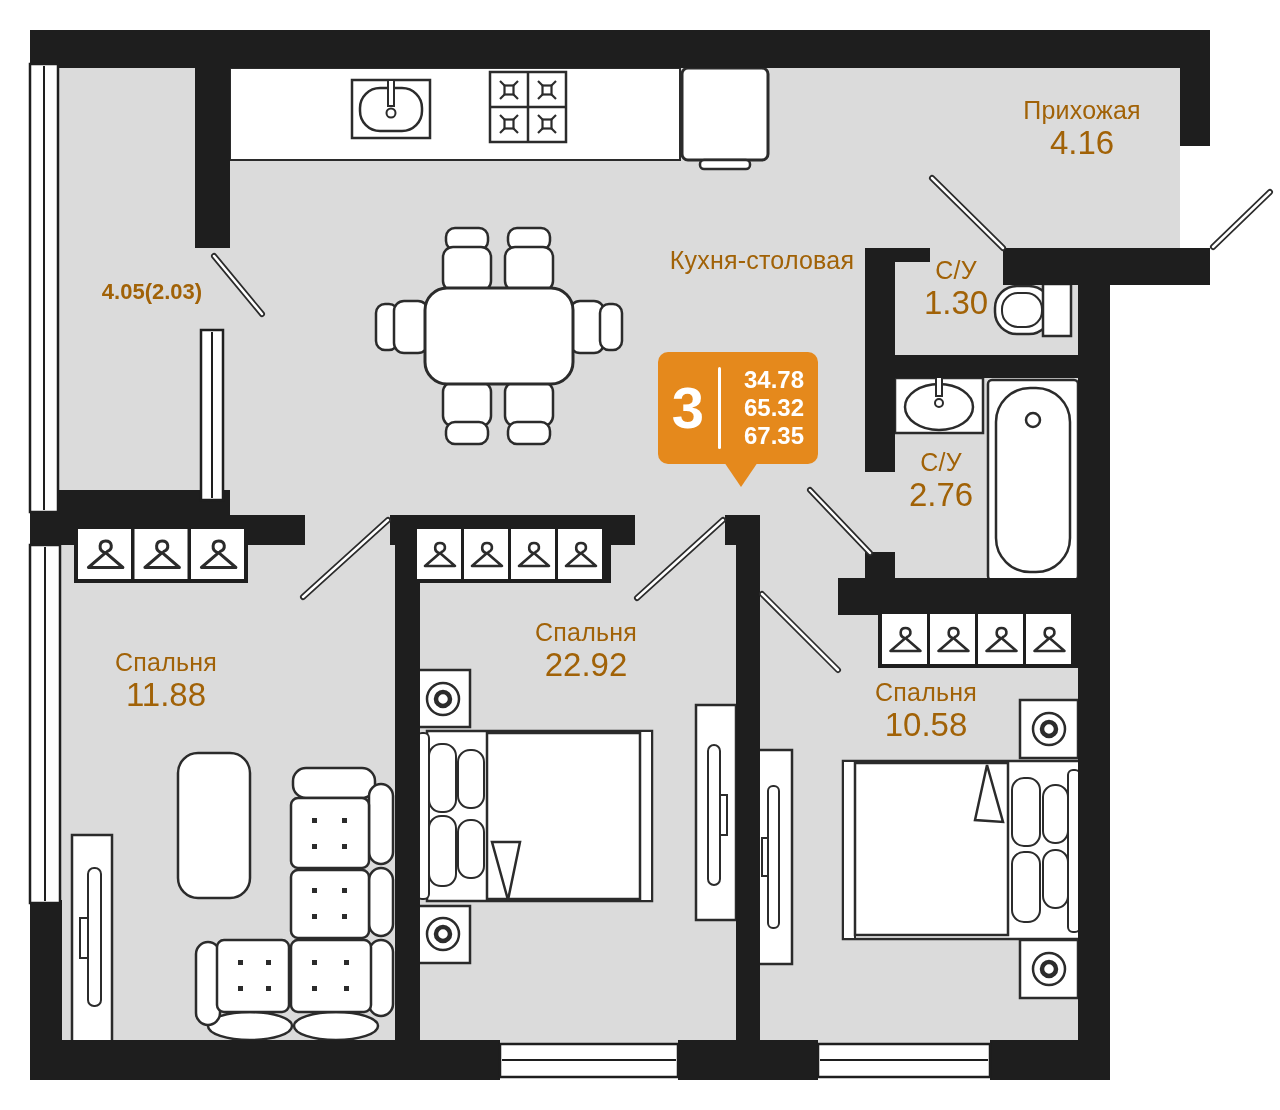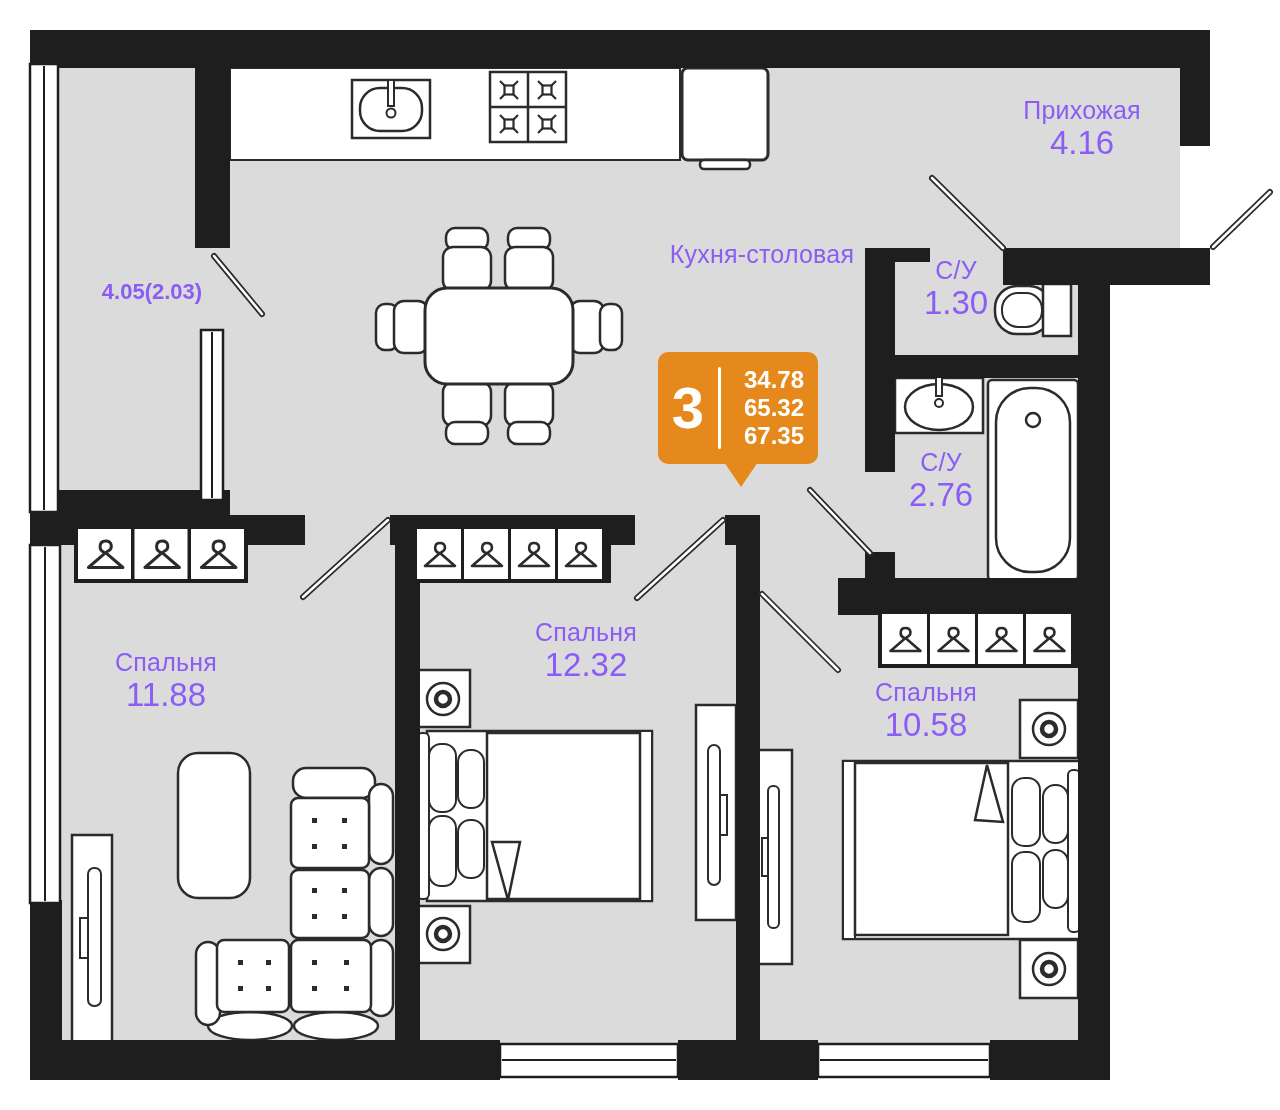--- a/index.html
+++ b/index.html
@@ -1,19 +1,19 @@
 <!DOCTYPE html>
 <html><head>
 <meta charset="utf-8">
 <style>
   html,body{margin:0;padding:0;background:#ffffff;}
   body{font-family:"Liberation Sans", sans-serif;}
   .plan{position:relative;width:1280px;height:1110px;background:#ffffff;overflow:hidden;}
   .plan svg{position:absolute;left:0;top:0;}
-  .room-label{position:absolute;transform:translateX(-50%);text-align:center;color:#8b5cf6;line-height:1.12;white-space:nowrap;}
+  .room-label{position:absolute;transform:translateX(-50%);text-align:center;color:#a16207;line-height:1.12;white-space:nowrap;}
   .room-name{font-size:25px;font-weight:500;letter-spacing:.2px;}
   .room-area{font-size:33px;font-weight:400;margin-top:1px;}
   .area-only{font-size:22px;font-weight:700;}
   .badge{position:absolute;left:658px;top:352px;width:160px;height:112px;background:#E5891C;border-radius:10px;
          display:flex;align-items:center;color:#ffffff;z-index:5;}
   .badge-rooms{width:60px;text-align:center;font-size:58px;font-weight:700;line-height:1;}
   .badge-divider{width:3px;height:82px;background:#ffffff;border-radius:2px;}
   .badge-areas{flex:1;padding-left:23px;font-size:24px;font-weight:700;line-height:28px;}
   .badge-tail{position:absolute;left:66px;top:110px;width:0;height:0;
               border-left:17px solid transparent;border-right:17px solid transparent;border-top:25px solid #E5891C;}
@@ -314,42 +314,42 @@
       <line x1="1213" y1="247" x2="1270" y2="192" stroke="#ffffff" stroke-width="2.5"></line>
     </g>
   </g>
 </svg>
 
   <div class="room-label" style="left:1082px;top:96px">
     <div class="room-name">Прихожая</div>
     <div class="room-area">4.16</div>
   </div>
 
-  <div class="room-label" style="left:762px;top:240px">
+  <div class="room-label" style="left:762px;top:246px">
     <div class="room-name">Кухня-столовая</div>
   </div>
 
   <div class="room-label" style="left:956px;top:256px">
     <div class="room-name">С/У</div>
     <div class="room-area">1.30</div>
   </div>
 
   <div class="room-label" style="left:941px;top:448px">
     <div class="room-name">С/У</div>
     <div class="room-area">2.76</div>
   </div>
 
   <div class="room-label" style="left:166px;top:648px">
     <div class="room-name">Спальня</div>
     <div class="room-area">11.88</div>
   </div>
 
   <div class="room-label" style="left:586px;top:618px">
     <div class="room-name">Спальня</div>
-    <div class="room-area">12.32</div>
+    <div class="room-area">22.92</div>
   </div>
 
   <div class="room-label" style="left:926px;top:678px">
     <div class="room-name">Спальня</div>
     <div class="room-area">10.58</div>
   </div>
 
   <div class="room-label" style="left:152px;top:280px">
     <div class="area-only">4.05(2.03)</div>
   </div>

